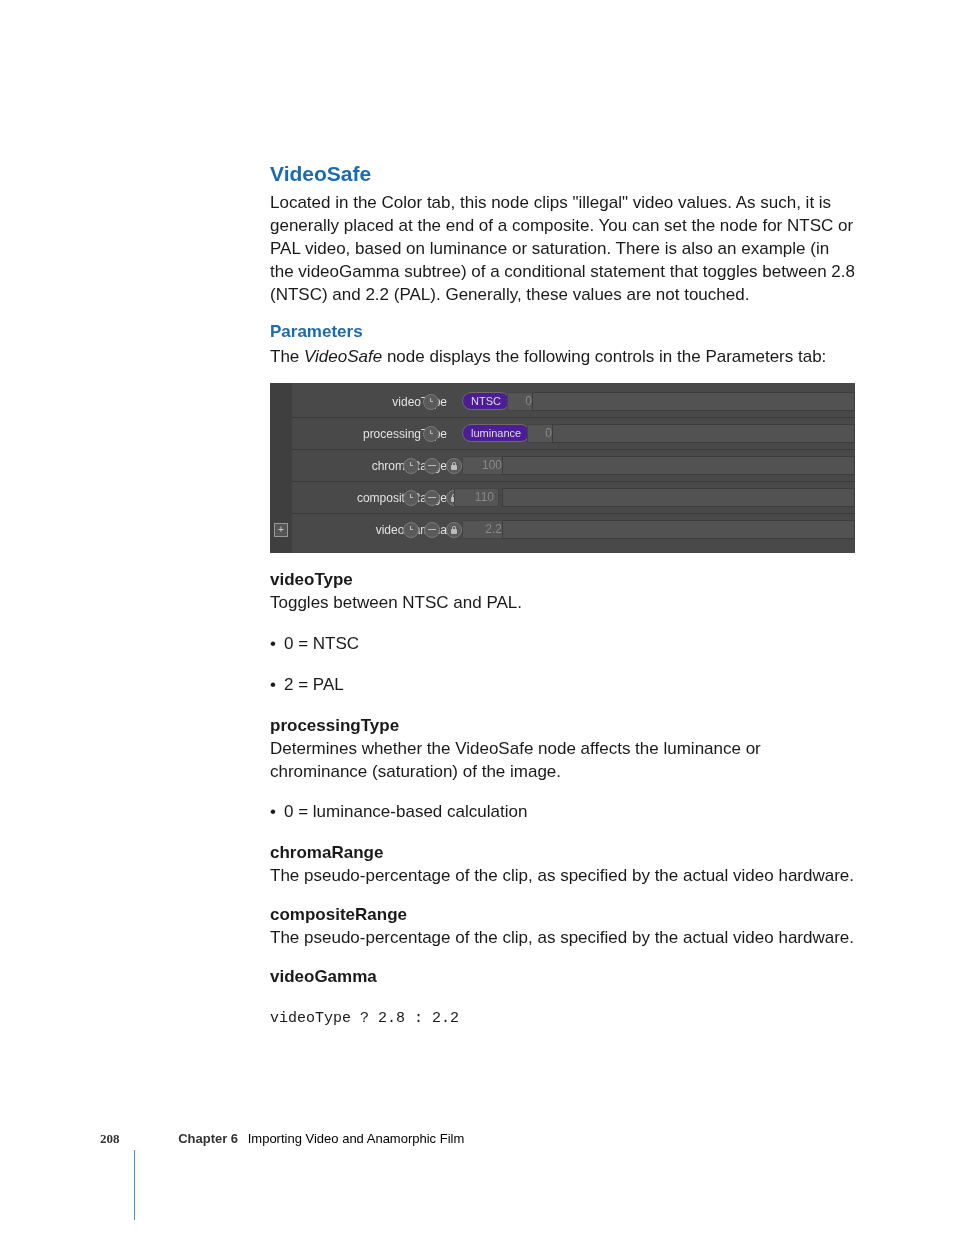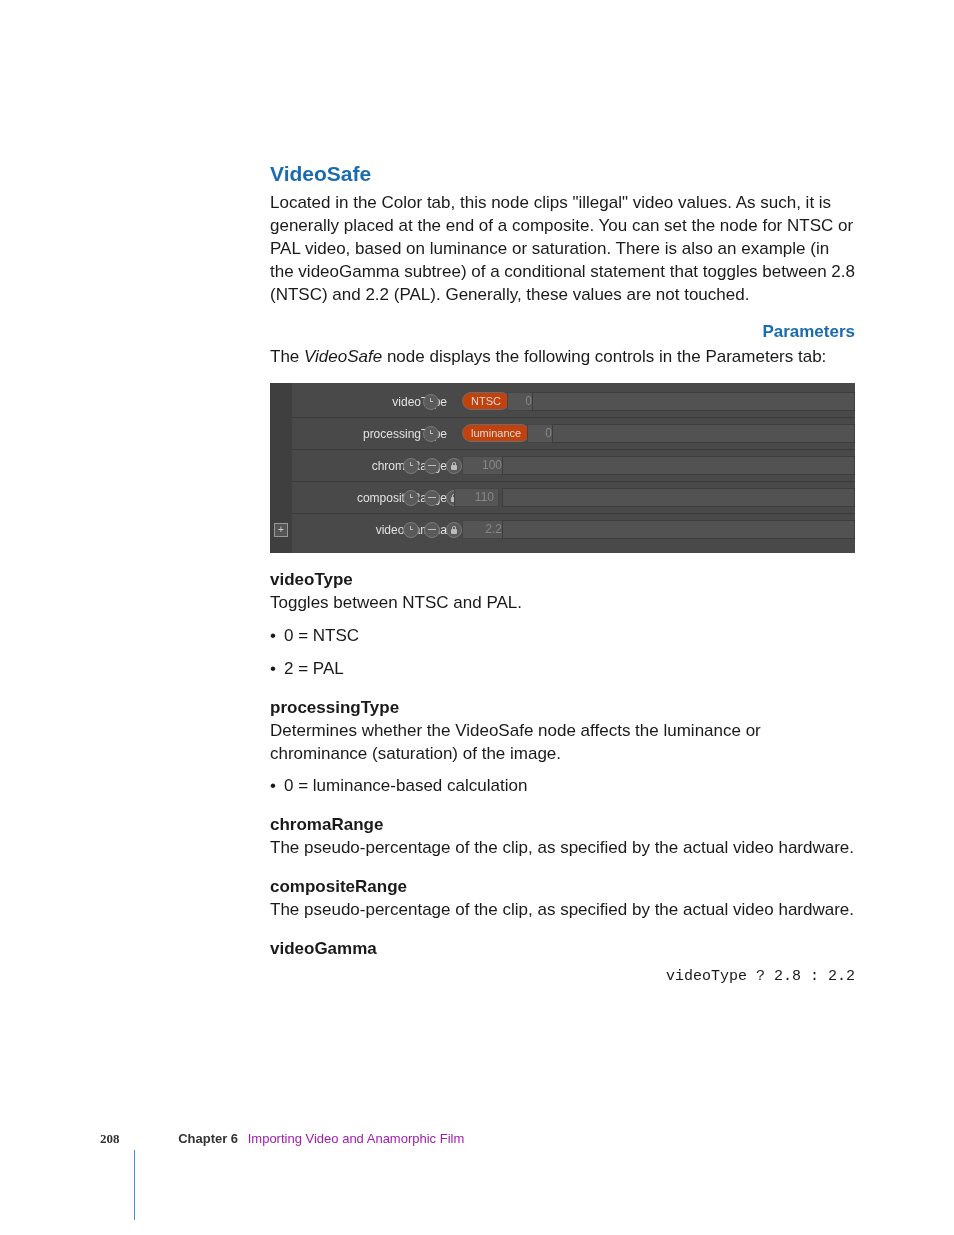--- a/index.html
+++ b/index.html
@@ -1,48 +1,48 @@
 <!DOCTYPE html>
 <html><head>
 <meta charset="utf-8">
 <style>
   html,body{margin:0;padding:0;background:#fff;}
   body{width:954px;height:1235px;position:relative;font-family:"Myriad Pro","Segoe UI",Arial,sans-serif;color:#1a1a1a;font-size:17px;line-height:1.35;}
   .page{position:absolute;left:270px;top:160px;width:585px;}
   h2.section{color:#1a6bb0;font-size:21px;font-weight:600;margin:0 0 4px 0;}
   p{margin:0 0 14px 0;}
-  h3.params{color:#1a6bb0;font-size:17px;font-weight:600;margin:14px 0 2px 0;text-align:right;}
+  h3.params{color:#1a6bb0;font-size:17px;font-weight:600;margin:14px 0 2px 0;}
   .param-block{margin:16px 0 0 0;}
   .pname{font-weight:600;}
   ul.bul{list-style:none;padding:0;margin:2px 0 0 0;}
-  ul.bul li{padding-left:14px;position:relative;margin:10px 0;}
+  ul.bul li{padding-left:14px;position:relative;margin:18px 0;}
   ul.bul li:before{content:"•";position:absolute;left:0;}
-  code.expr{font-family:"Courier New",monospace;font-size:15px;display:block;margin-top:6px;text-align:right;}
+  code.expr{font-family:"Courier New",monospace;font-size:15px;display:block;margin-top:20px;}
 
   
   .ui{background:#494949;margin:12px 0 4px 0;height:170px;position:relative;overflow:hidden;font-size:12px;color:#e2e2e2;}
   .gutter{position:absolute;left:0;top:0;bottom:0;width:22px;background:#3f3f3f;}
   .gutter .plus{position:absolute;left:4px;top:140px;width:12px;height:12px;border:1px solid #999;background:#555;color:#ccc;font-size:10px;line-height:11px;text-align:center;}
   .row{position:absolute;left:22px;right:0;height:30px;border-bottom:1px solid #3a3a3a;}
   .row .lab{position:absolute;right:calc(100% - 155px);top:7px;text-align:right;}
   .row .icons{position:absolute;left:110px;top:6px;white-space:nowrap;}
   .row .ico{display:inline-block;width:14px;height:14px;border-radius:50%;background:#5a5a5a;border:1px solid #7a7a7a;margin:0 1px;vertical-align:middle;position:relative;}
   .ico.clock:after{content:"";position:absolute;left:6px;top:3px;width:1px;height:4px;background:#bbb;}
   .ico.clock:before{content:"";position:absolute;left:6px;top:6px;width:3px;height:1px;background:#bbb;}
   .ico.key:after{content:"";position:absolute;left:3px;top:6px;width:8px;height:1px;background:#bbb;}
   .ico.lock:after{content:"";position:absolute;left:4px;top:6px;width:6px;height:5px;background:#bbb;border-radius:1px;}
   .ico.lock:before{content:"";position:absolute;left:5px;top:3px;width:2px;height:3px;border:1px solid #bbb;border-bottom:none;border-radius:3px 3px 0 0;}
-  .pill{position:absolute;top:5px;background:#c2410c;border:1px solid #6b6b6b;border-radius:9px;height:16px;padding:0 8px;font-size:11px;line-height:16px;color:#ddd;}
+  .pill{position:absolute;top:5px;background:#4c1d95;border:1px solid #6b6b6b;border-radius:9px;height:16px;padding:0 8px;font-size:11px;line-height:16px;color:#ddd;}
   .valbox{position:absolute;top:5px;height:17px;background:#555;border:1px solid #444;color:#888;font-size:12px;padding:0 4px;line-height:17px;text-align:right;}
   .track{position:absolute;top:5px;height:17px;right:0;background:#525252;border:1px solid #3d3d3d;}
 
   .footer{position:absolute;left:100px;top:1130px;font-size:13px;color:#333;}
   .footer .pn{font-weight:600;margin-right:55px;font-family:Liberation Serif, serif;}
   .footer .ch{font-weight:700;margin-right:6px;}
-  .footer .title{color:#a21caf;}
+  .footer .title{color:#000000;}
   .rule{position:absolute;left:134px;top:1150px;width:1px;height:70px;background:#4a8fcf;}
 </style>
 </head>
 <body>
 
 <div class="page">
   <h2 class="section">VideoSafe</h2>
   <p>Located in the Color tab, this node clips "illegal" video values. As such, it is generally placed at the end of a composite. You can set the node for NTSC or PAL video, based on luminance or saturation. There is also an example (in the videoGamma subtree) of a conditional statement that toggles between 2.8 (NTSC) and 2.2 (PAL). Generally, these values are not touched.</p>
 
   <h3 class="params">Parameters</h3>

